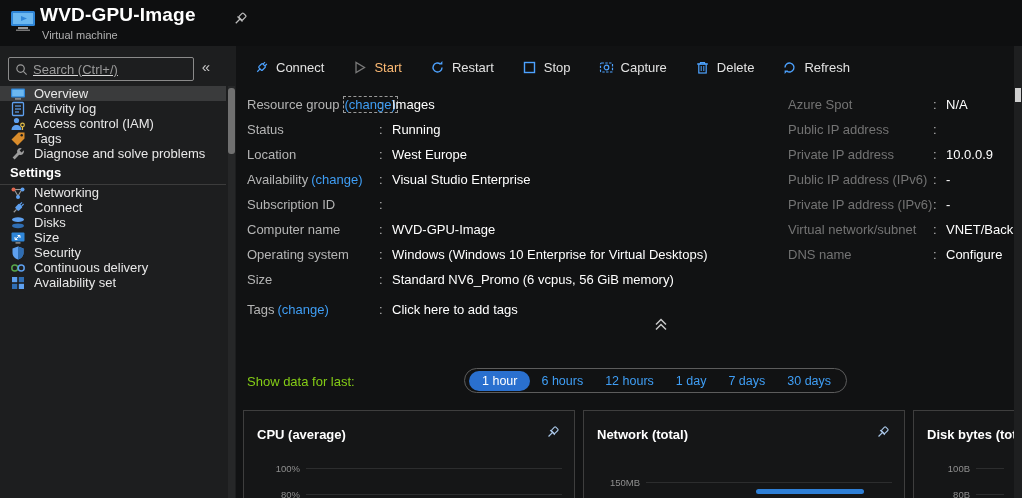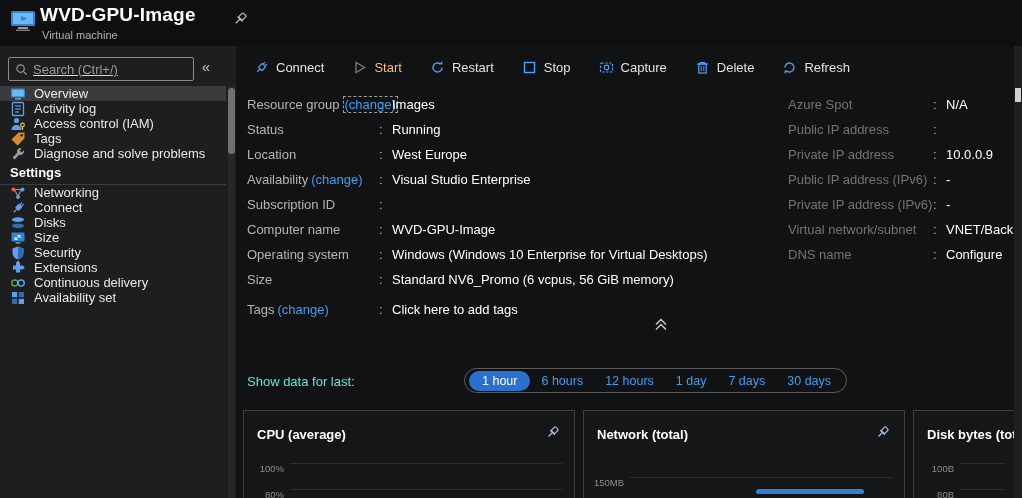--- a/index.html
+++ b/index.html
@@ -47,33 +47,33 @@
   .details-left .lbl  { width:132px; color:#b5b5b5; flex-shrink:0; overflow:visible; }
   .details-right .lbl { width:145px; color:#737373; flex-shrink:0; }
   .colon { width:13px; color:#b5b5b5; }
   .val { color:#fff; }
   .chg { color:#3f9ef5; margin-left:3px; cursor:pointer; }
   .chg.focus-dashed { border:1px dashed #9a9a9a; padding:0 1px; }
 
   .collapse-chevrons { position:absolute; left:653px; top:316px; width:16px; height:16px; cursor:pointer; }
 
   
-  .filter-label { position:absolute; left:247px; top:374px; color:#5eead4; }
+  .filter-label { position:absolute; left:247px; top:374px; color:#84cc16; }
   .pill-group { position:absolute; left:464px; top:368px; height:25px; border:1px solid #5c5c5c; border-radius:13px; display:inline-flex; align-items:center; padding:0 4px; }
   .pill-opt { color:#3f9ef5; font-size:12.5px; padding:2px 11px; cursor:pointer; border-radius:10px; }
   .pill-opt.selected { background:#2a70cf; color:#fff; padding:3px 13px; }
 
   
   .card { position:absolute; top:410px; height:140px; background:#151617; border:1px solid #3e3e3e; }
   .card-cpu  { left:243px; width:332px; }
   .card-net  { left:583px; width:322px; }
   .card-disk { left:913px; width:104px; }
   .card-title { position:absolute; left:13px; top:16px; font-weight:bold; font-size:13px; color:#fff; white-space:nowrap; overflow:hidden; max-width:250px; }
   .card-pin { position:absolute; right:14px; top:14px; width:15px; height:15px; cursor:pointer; }
-  .tick { position:absolute; left:4px; right:12px; display:flex; }
+  .tick { position:absolute; left:20px; right:12px; display:flex; align-items:center; }
   .tick .t { width:36px; text-align:right; color:#8f8f8f; font-size:9.5px; flex-shrink:0; }
   .tick .gl { flex:1; height:1px; background:#2c2d2e; margin-left:6px; }
   .net-bar { position:absolute; left:172px; top:78px; width:108px; height:5px; background:#2e7fd6; border-radius:3px; }
 
   
   .main-scroll-track { position:absolute; right:0; top:46px; bottom:0; width:8px; background:#1e1f20; }
   .main-scroll-thumb { position:absolute; right:1px; top:42px; width:6px; height:14px; background:#d0d0d0; }
 </style>
 </head>
 <body>
@@ -219,30 +219,20 @@
           <svg viewBox="0 0 16 16">
             <path d="M8 1.5l5.5 2v4.2c0 3.4-2.3 5.9-5.5 6.9-3.2-1-5.5-3.5-5.5-6.9V3.5z" fill="#5ea0ef"></path>
             <path d="M8 1.5l5.5 2v4.2c0 3.4-2.3 5.9-5.5 6.9z" fill="#2f6db2"></path>
           </svg>
         </span>
       <span>Security</span>
     </div>
     <div class="side-item">
       <span class="sicon">
           <svg viewBox="0 0 16 16">
-            <path d="M6 2.5h4v3h3v4h-3v3H6v-3H3v-4h3z" fill="#5ea0ef"></path>
-            <circle cx="8" cy="2.5" r="1.4" fill="#5ea0ef"></circle>
-            <circle cx="13" cy="7.5" r="1.4" fill="#5ea0ef"></circle>
-          </svg>
-        </span>
-      <span>Extensions</span>
-    </div>
-    <div class="side-item">
-      <span class="sicon">
-          <svg viewBox="0 0 16 16">
             <circle cx="4.8" cy="8" r="3" fill="none" stroke="#57a64a" stroke-width="1.5"></circle>
             <circle cx="11.2" cy="8" r="3" fill="none" stroke="#5ea0ef" stroke-width="1.5"></circle>
           </svg>
         </span>
       <span>Continuous delivery</span>
     </div>
     <div class="side-item">
       <span class="sicon">
           <svg viewBox="0 0 16 16">
             <rect x="2" y="2" width="5.2" height="5.2" fill="#5ea0ef"></rect>

